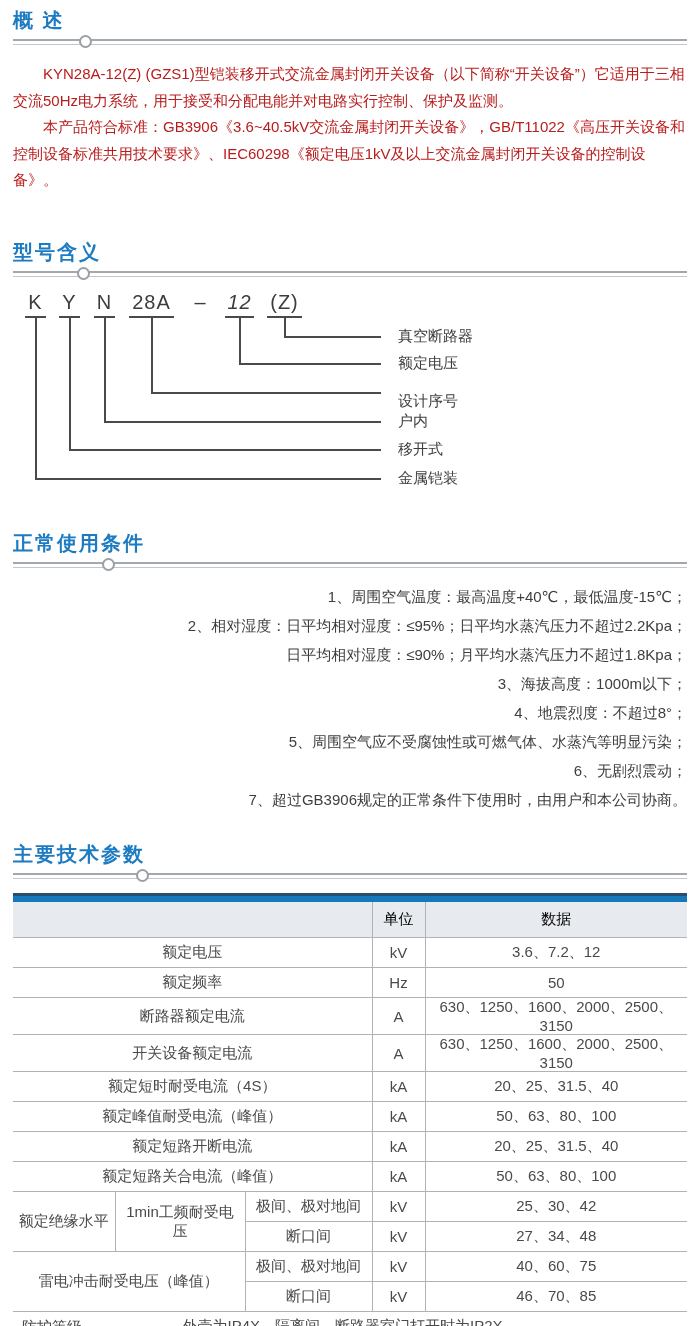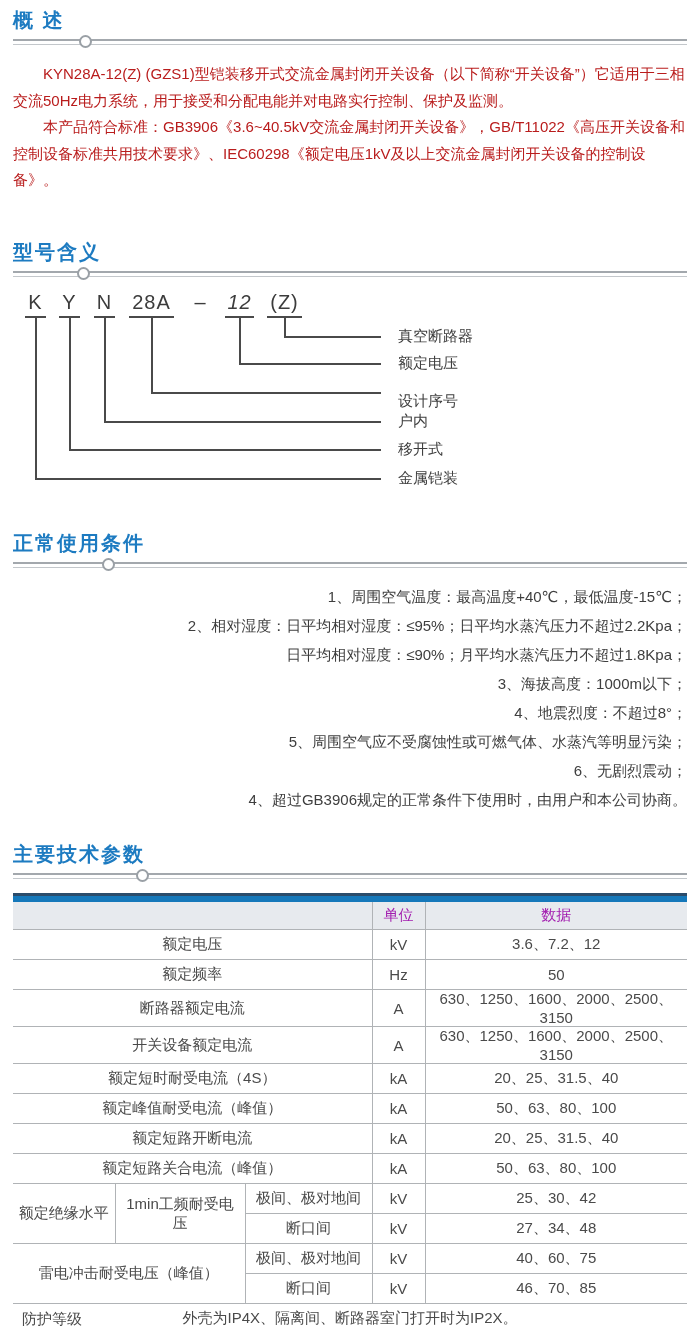--- a/index.html
+++ b/index.html
@@ -61,21 +61,21 @@
 
   
   .cond-list{margin-top:14px;font-size:15px;color:#3e3e3e;text-align:right;}
   .cond-item{line-height:29px;white-space:nowrap;}
   .cond-item.indent{padding-left:98px;}
 
   
   .table-topbar{margin-top:14px;height:6px;background:#1578ba;border-top:3px solid #2b4c6b;}
   table.params{width:100%;border-collapse:collapse;table-layout:fixed;font-size:15px;color:#4a4a4a;}
   table.params td{height:29px;padding:0 4px;text-align:center;border-top:1px solid #b0b3b6;overflow:hidden;}
-  tr.head td{height:27px;background:#e7eaee;border-top:none;color:#a21caf;}
+  tr.head td{height:35px;background:#e7eaee;border-top:none;color:#000000;}
   td.lbl{text-align:left;padding-left:9px;}
   td.bl{border-left:1px solid #b0b3b6;}
   td.br{border-right:1px solid #b0b3b6;}
   tr.last td{border-bottom:1px solid #b0b3b6;}
   td.prot{position:relative;text-align:center;}
   .prot-label{position:absolute;left:9px;top:0;line-height:30px;}
   .col-a{width:102px;}.col-b{width:130px;}.col-c{width:127px;}.col-u{width:53px;}.col-d{width:262px;}
 </style>
 </head>
 <body>
@@ -135,21 +135,21 @@
       <span class="circle c-conditions"></span>
     </div>
     <div class="cond-list">
       <div class="cond-item">1、周围空气温度：最高温度+40℃，最低温度-15℃；</div>
       <div class="cond-item">2、相对湿度：日平均相对湿度：≤95%；日平均水蒸汽压力不超过2.2Kpa；</div>
       <div class="cond-item indent">日平均相对湿度：≤90%；月平均水蒸汽压力不超过1.8Kpa；</div>
       <div class="cond-item">3、海拔高度：1000m以下；</div>
       <div class="cond-item">4、地震烈度：不超过8°；</div>
       <div class="cond-item">5、周围空气应不受腐蚀性或可燃气体、水蒸汽等明显污染；</div>
       <div class="cond-item">6、无剧烈震动；</div>
-      <div class="cond-item">4、超过GB3906规定的正常条件下使用时，由用户和本公司协商。</div>
+      <div class="cond-item">7、超过GB3906规定的正常条件下使用时，由用户和本公司协商。</div>
     </div>
   </section>
 
   <section class="sec" id="sec-params">
     <h2 class="sec-title">主要技术参数</h2>
     <div class="divider">
       <span class="circle c-params"></span>
     </div>
     <div class="table-topbar"></div>
     <table class="params">

